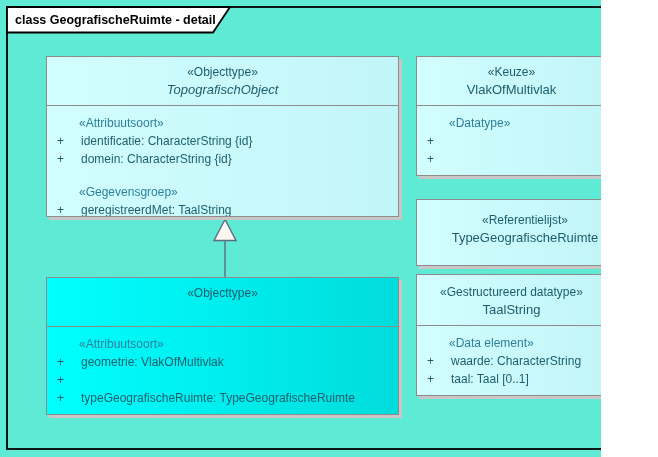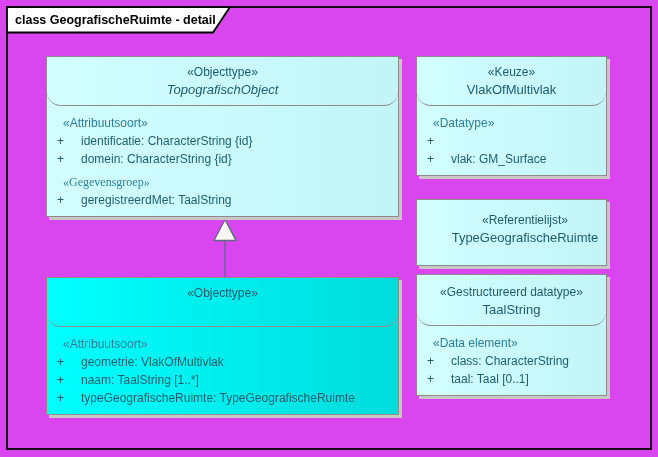--- a/index.html
+++ b/index.html
@@ -1,49 +1,49 @@
 <!DOCTYPE html>
 <html><head>
 <meta charset="utf-8">
 <style>
   html,body{margin:0;padding:0;background:#ffffff;}
   .stage{
-    position:relative;width:658px;height:457px;background:#d946ef;
+    position:relative;width:601px;height:457px;background:#5eead4;
     font-family:"Liberation Sans", sans-serif;
     -webkit-font-smoothing:antialiased;
     overflow:hidden;
   }
   svg.overlay{position:absolute;left:0;top:0;width:658px;height:457px;}
   .tab-label{
     position:absolute;left:6px;top:6px;width:215px;height:27px;
     display:flex;align-items:center;padding-left:9px;
     font-size:12.5px;font-weight:bold;color:#000000;white-space:nowrap;
   }
   .uml-box{
     position:absolute;box-sizing:border-box;
     border:1px solid #8f8b8a;
     box-shadow:3px 3px 0 0 #c9c7c5;
     overflow:hidden;
   }
   .uml-box.light{background:linear-gradient(to right,#d2feff,#c2f5f8);}
   .uml-box.accent{background:linear-gradient(to right,#00ffff,#00dcdc);}
   .hdr{
     box-sizing:border-box;height:49px;border-bottom:1px solid #8f8b8a;
-    text-align:center;padding-top:7px;border-radius:14px;
+    text-align:center;padding-top:7px;
   }
   .hdr.noline{border-bottom:none;}
   .st{font-size:12px;line-height:16px;color:#1d5c6d;}
   .nm{font-size:13px;line-height:19px;font-weight:normal;color:#1d5c6d;white-space:nowrap;}
   .nm.abstract{font-style:italic;}
   .body{padding-top:8px;}
   .sec-st{
     font-size:12px;line-height:18px;color:#2d7f99;
-    padding-left:16px;white-space:nowrap;
+    padding-left:32px;white-space:nowrap;
   }
-  .sec-st.gap{margin-top:5px;font-family:Liberation Serif, serif;}
+  .sec-st.gap{margin-top:15px;}
   .row{display:flex;font-size:12px;line-height:18px;color:#1d5f6e;white-space:nowrap;}
   .row .vis{flex:0 0 24px;padding-left:10px;}
   .row .attr{flex:0 0 auto;}
   
   #box-topo{left:46px;top:56px;width:353px;height:161px;}
   #box-geo {left:46px;top:277px;width:353px;height:138px;}
   #box-vlak{left:416px;top:56px;width:191px;height:120px;}
   #box-type{left:416px;top:199px;width:191px;height:67px;padding-left:27px;}
   #box-taal{left:416px;top:274px;width:191px;height:122px;}
 </style>
@@ -92,63 +92,61 @@
       <div class="st">«Objecttype»</div>
     </div>
     <div class="body">
       <div class="sec-st">«Attribuutsoort»</div>
       <div class="row">
         <span class="vis">+</span>
         <span class="attr">geometrie: VlakOfMultivlak</span>
       </div>
       <div class="row">
         <span class="vis">+</span>
-        <span class="attr">naam: TaalString [1..*]</span>
       </div>
       <div class="row">
         <span class="vis">+</span>
         <span class="attr">typeGeografischeRuimte: TypeGeografischeRuimte</span>
       </div>
     </div>
   </div>
 
   <div class="uml-box light" id="box-vlak">
     <div class="hdr">
       <div class="st">«Keuze»</div>
       <div class="nm">VlakOfMultivlak</div>
     </div>
     <div class="body">
       <div class="sec-st">«Datatype»</div>
       <div class="row">
         <span class="vis">+</span>
       </div>
       <div class="row">
         <span class="vis">+</span>
-        <span class="attr">vlak: GM_Surface</span>
       </div>
     </div>
   </div>
 
   <div class="uml-box light" id="box-type">
     <div class="hdr noline" style="padding-top:12px;">
       <div class="st">«Referentielijst»</div>
       <div class="nm">TypeGeografischeRuimte</div>
     </div>
   </div>
 
   <div class="uml-box light" id="box-taal">
     <div class="hdr" style="height:51px;padding-top:9px;">
       <div class="st">«Gestructureerd datatype»</div>
       <div class="nm">TaalString</div>
     </div>
     <div class="body">
       <div class="sec-st">«Data element»</div>
       <div class="row">
         <span class="vis">+</span>
-        <span class="attr">class: CharacterString</span>
+        <span class="attr">waarde: CharacterString</span>
       </div>
       <div class="row">
         <span class="vis">+</span>
         <span class="attr">taal: Taal [0..1]</span>
       </div>
     </div>
   </div>
 
 </div>
 

